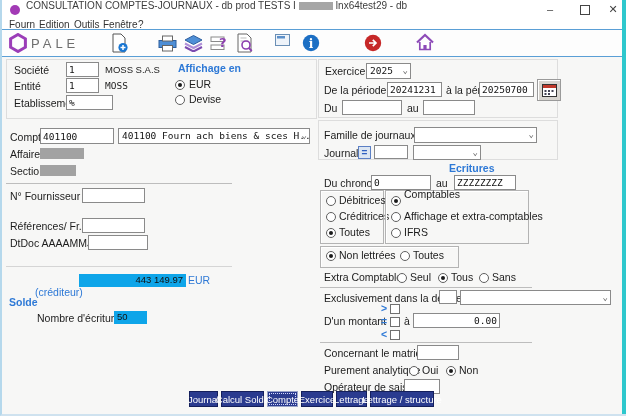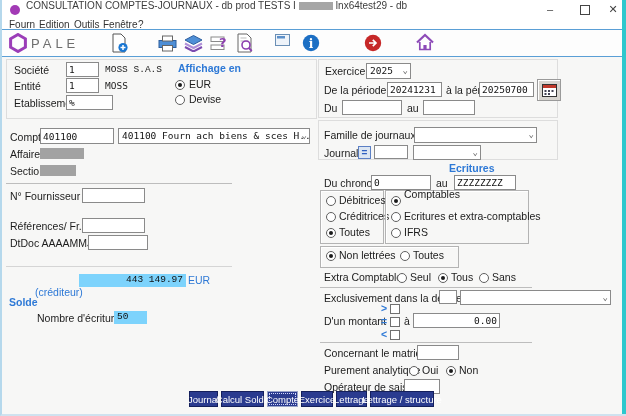--- a/index.html
+++ b/index.html
@@ -27,21 +27,21 @@
     font-family:"DejaVu Sans Mono",monospace;font-size:9.5px;color:#111;padding:1px 12px 0 3px;
     overflow:hidden;white-space:nowrap;}
   .carrow{position:absolute;right:2px;top:1px;font-size:9px;color:#555;}
   .radio{position:absolute;width:10px;height:10px;border:1px solid #5f5f5f;border-radius:50%;background:#fff;box-sizing:border-box;}
   .radio.sel::after{content:'';position:absolute;left:2px;top:2px;width:4px;height:4px;border-radius:50%;background:#1a1a1a;}
   .chk{position:absolute;width:10px;height:10px;border:1px solid #707070;background:#fff;box-sizing:border-box;}
   .grp{position:absolute;border:1px solid #b3b3b3;box-shadow:1px 1px 0 #ffffff inset;}
   .panelbox{position:absolute;border:1px solid #dddddd;}
   .sep{position:absolute;height:1px;background:#bdbdbd;}
   .grayval{position:absolute;background:#a2a2a2;}
-  .whitebox{position:absolute;background:#7dd3fc;font-family:Liberation Mono, monospace;font-size:9.5px;color:#111;}
+  .whitebox{position:absolute;background:#0ea5e9;font-family:Liberation Sans, sans-serif;font-size:9.5px;color:#111;}
   .btn{position:absolute;height:16px;background:#2a3b8f;border:1px solid #141f5c;color:#fff;
     font-size:9.5px;display:flex;align-items:center;justify-content:center;box-sizing:border-box;white-space:nowrap;}
   .btn.focus{outline:1px dotted #cfd6ff;outline-offset:-3px;border:1px solid #9aa4c8;}
   .eqbtn{position:absolute;width:13px;height:13px;background:#dce6f2;border:1px solid #5b7fc4;
     color:#2e5fc0;font-weight:bold;font-size:10px;line-height:11px;text-align:center;box-sizing:border-box;}
   .calbtn{position:absolute;width:22px;height:20px;background:#d8d5d0;border:1px solid #9a9a9a;
     box-shadow:1px 1px 0 #fff inset;display:flex;align-items:center;justify-content:center;}
   .edge-teal{position:absolute;right:0;top:0;width:4px;height:416px;background:#2ec8cd;}
 </style>
 </head>
@@ -137,21 +137,21 @@
     </span>
   </div>
   <div class="hline-blue" style="top:56px;"></div>
 
   <div class="panelbox" style="left:4px;top:59px;width:309px;height:58px;"></div>
   <div class="panelbox" style="left:316px;top:59px;width:238px;height:57px;"></div>
   <div class="panelbox" style="left:316px;top:120px;width:238px;height:38px;"></div>
 
   <span class="lbl" style="left:12px;top:64px;">Société</span>
   <input class="inp" style="left: 64px; top: 62px; width: 33px;" value="1">
-  <span class="lbl" style="left:103px;top:64px;font-family:Liberation Mono, monospace;font-size:9.5px;">MOSS S.A.S</span>
+  <span class="lbl" style="left:103px;top:64px;font-family:Liberation Sans, sans-serif;font-size:9.5px;">MOSS S.A.S</span>
   <span class="lbl" style="left:12px;top:80px;">Entité</span>
   <input class="inp" style="left: 64px; top: 78px; width: 33px;" value="1">
   <span class="lbl" style="left:103px;top:80px;font-family:'DejaVu Sans Mono',monospace;font-size:9.5px;">MOSS</span>
   <span class="lbl" style="left:12px;top:97px;">Etablissement</span>
   <input class="inp" style="left: 64px; top: 95px; width: 47px;" value="%">
 
   <span class="lbl blue" style="left:176px;top:62px;">Affichage en</span>
   <span class="radio sel" style="left:173px;top:80px;"></span>
   <span class="lbl" style="left:187px;top:78px;">EUR</span>
   <span class="radio" style="left:173px;top:95px;"></span>
@@ -227,21 +227,21 @@
   <span class="lbl" style="left:337px;top:194px;">Débitrices</span>
   <span class="radio" style="left:324px;top:212px;"></span>
   <span class="lbl" style="left:337px;top:210px;">Créditrices</span>
   <span class="radio sel" style="left:324px;top:228px;"></span>
   <span class="lbl" style="left:337px;top:226px;">Toutes</span>
 
   <div class="grp" style="left:383px;top:190px;width:142px;height:52px;"></div>
   <span class="radio sel" style="left:389px;top:196px;"></span>
   <span class="lbl" style="left:402px;top:188px;">Comptables</span>
   <span class="radio" style="left:389px;top:212px;"></span>
-  <span class="lbl" style="left:402px;top:210px;">Ecritures et extra-comptables</span>
+  <span class="lbl" style="left:402px;top:210px;">Affichage et extra-comptables</span>
   <span class="radio" style="left:389px;top:228px;"></span>
   <span class="lbl" style="left:402px;top:226px;">IFRS</span>
 
   <div class="grp" style="left:318px;top:246px;width:137px;height:20px;"></div>
   <span class="radio sel" style="left:324px;top:251px;"></span>
   <span class="lbl" style="left:337px;top:249px;">Non lettrées</span>
   <span class="radio" style="left:398px;top:251px;"></span>
   <span class="lbl" style="left:411px;top:249px;">Toutes</span>
 
   <span class="lbl" style="left:322px;top:271px;">Extra Comptable</span>

